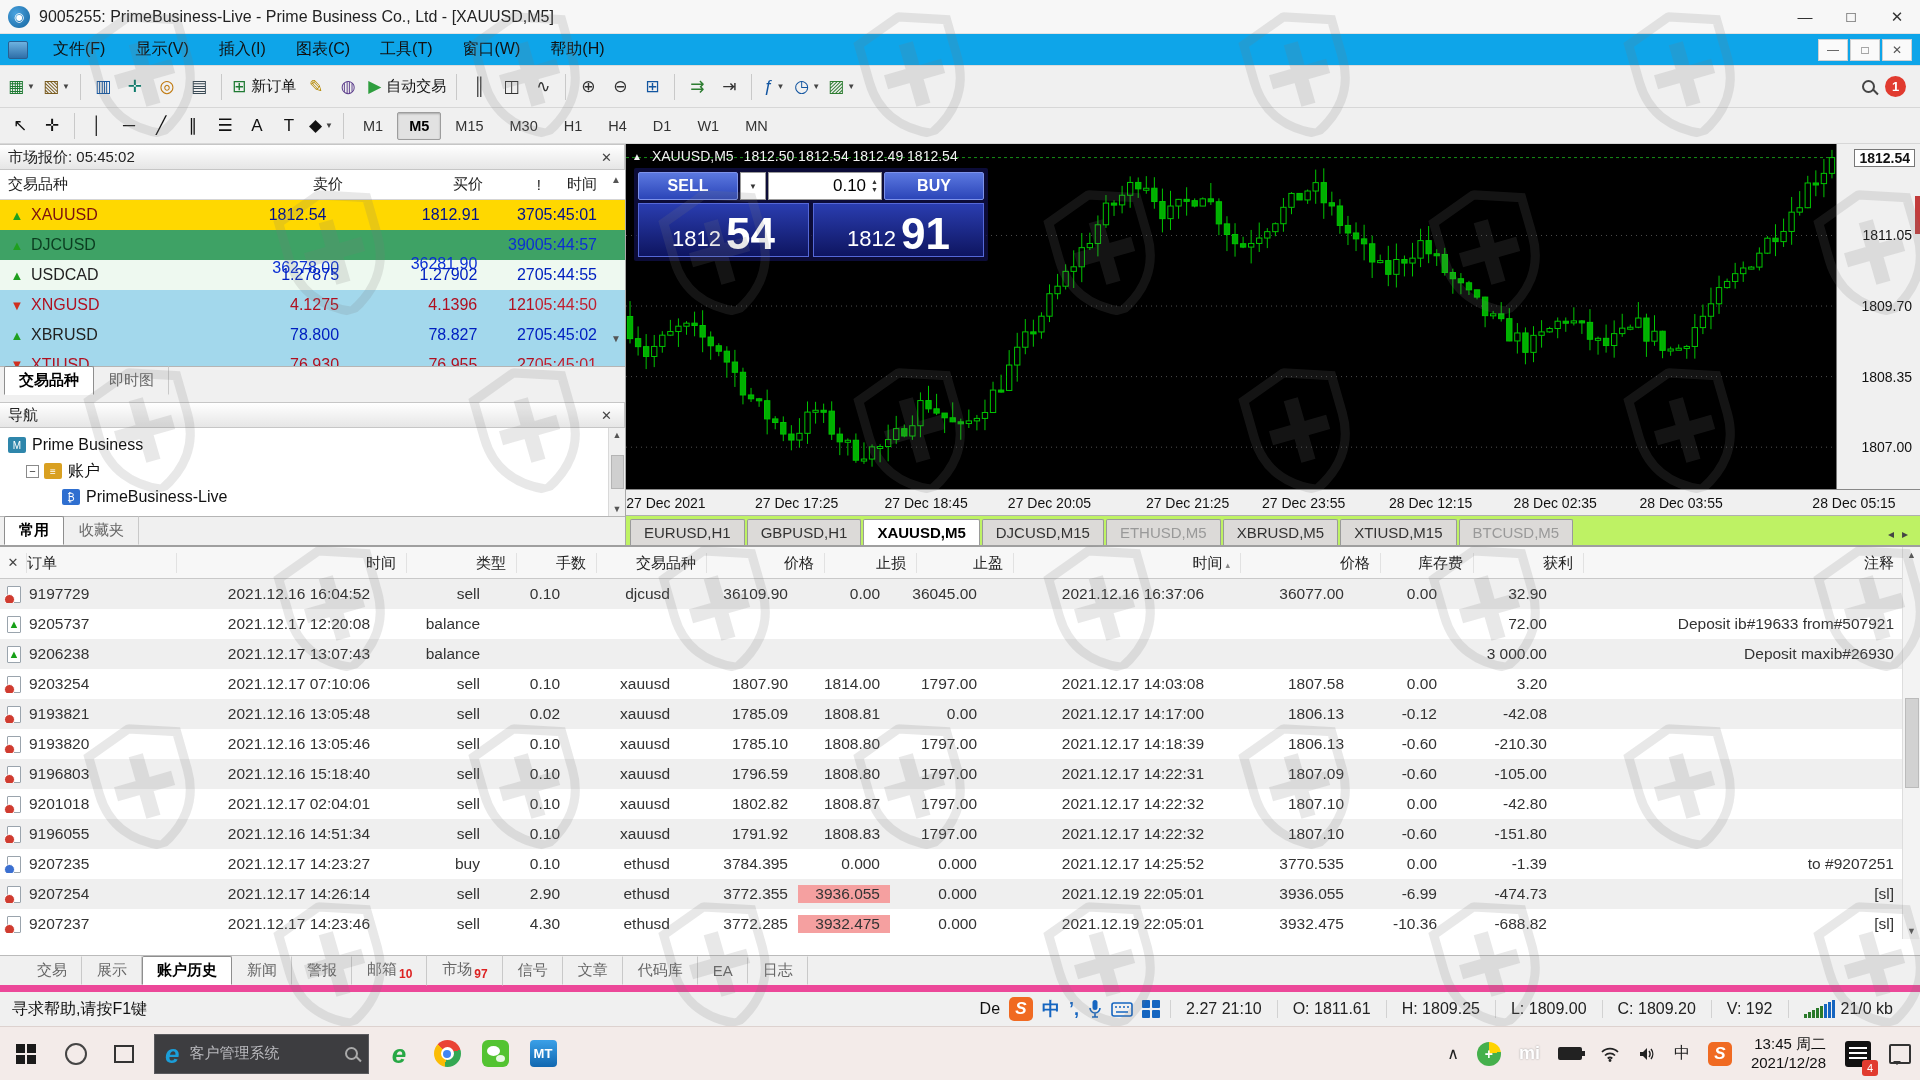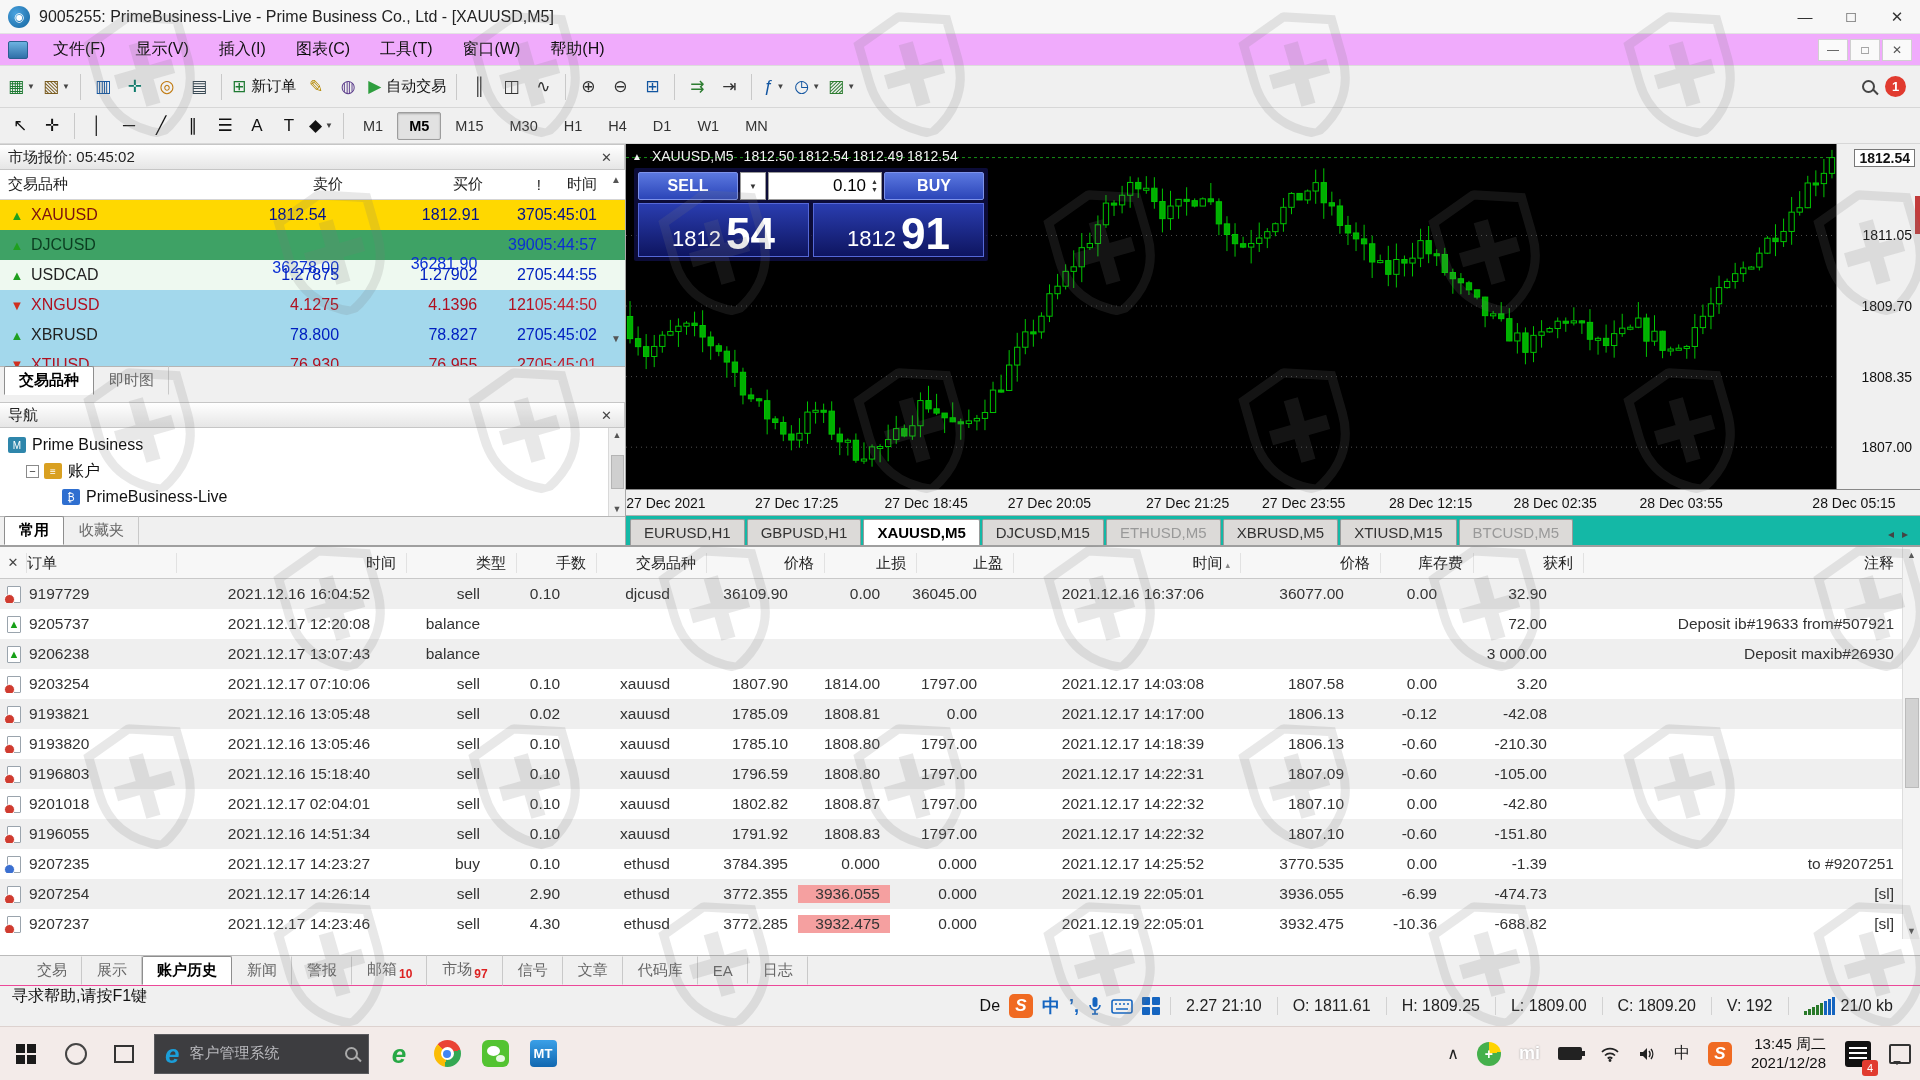--- a/index.html
+++ b/index.html
@@ -8,21 +8,21 @@
   #app{width:1920px;height:1080px;display:flex;flex-direction:column;position:relative}
 
   
   .titlebar{height:34px;background:#f7f7f7;display:flex;align-items:center;border-bottom:1px solid #e3e3e3;flex:none}
   .app-icon{width:22px;height:22px;margin:0 9px 0 8px;border-radius:50%;background:radial-gradient(circle at 35% 35%,#4aa3e0,#14649e);display:flex;align-items:center;justify-content:center;color:#fff;font-size:12px;font-weight:bold}
   .title-text{font-size:16px;color:#222}
   .win-controls{margin-left:auto;display:flex;height:100%}
   .win-btn{width:46px;height:100%;display:flex;align-items:center;justify-content:center;font-size:15px;color:#333}
 
   
-  .menubar{height:32px;display:flex;align-items:center;background:#f0abfc;border-bottom:1px solid #dcdcdc;flex:none}
+  .menubar{height:32px;display:flex;align-items:center;background:#0ea5e9;border-bottom:1px solid #dcdcdc;flex:none}
   .child-icon{width:20px;height:18px;margin:0 10px 0 8px;background:linear-gradient(#6db2e0,#2f6fa8);border:1px solid #2a5f90;border-radius:2px}
   .menu-item{padding:5px 15px;font-size:16px;color:#111}
   .child-controls{margin-left:auto;display:flex;margin-right:8px}
   .child-btn{width:30px;height:22px;display:flex;align-items:center;justify-content:center;font-size:12px;color:#555;border:1px solid #d0d0d0;background:#fafafa;margin-left:2px}
 
   
   .toolbar{height:42px;display:flex;align-items:center;background:#f0f0f0;border-bottom:1px solid #d7d7d7;padding:0 4px;flex:none}
   .toolbar2{height:36px}
   .tbtn{height:30px;min-width:30px;padding:0 3px;display:flex;align-items:center;justify-content:center;margin:0 1px;border-radius:2px;font-size:17px}
   .tbtn .glyph{font-size:17px;line-height:1}
@@ -86,21 +86,21 @@
   .oc-sell,.oc-buy{width:100px;background:linear-gradient(#5b78e0,#2b45b8);color:#fff;font-weight:bold;font-size:16px;display:flex;align-items:center;justify-content:center;border:1px solid #7d92ea;border-radius:2px;flex:none}
   .oc-dd{width:26px;background:#fff;border:1px solid #999;display:flex;align-items:center;justify-content:center;font-size:8px;color:#333;margin:0 2px;flex:none}
   .oc-vol{flex:1;background:#fff;border:1px solid #999;display:flex;align-items:center;justify-content:flex-end;font-size:17px;color:#000;padding-right:3px;margin-right:2px}
   .oc-spin{display:flex;flex-direction:column;margin-left:5px;font-size:7px;color:#333;line-height:1.2}
   .oc-prices{display:flex;margin-top:3px;gap:4px}
   .oc-price{flex:1;height:54px;background:linear-gradient(#2a3db0,#0e1560);border:1px solid #5568d8;color:#fff;display:flex;align-items:flex-end;justify-content:center;padding-bottom:5px}
   .oc-price .pmain{font-size:22px;margin-right:5px;line-height:1.1}
   .oc-price .pbig{font-size:44px;font-weight:bold;line-height:.8}
   .date-axis{height:26px;position:relative;border-top:1px solid #888;font-size:14px;color:#111;background:#f0f0f0;flex:none}
   .date-axis span{position:absolute;top:5px;transform:translateX(-50%);white-space:nowrap}
-  .chart-tabs{height:30px;background:#14b8a6;border-top:1px solid #b0b0b0;display:flex;align-items:flex-end;padding:3px 4px 0;flex:none}
+  .chart-tabs{height:30px;background:#bef264;border-top:1px solid #b0b0b0;display:flex;align-items:flex-end;padding:3px 4px 0;flex:none}
   .ctab{font-size:15px;padding:4px 13px;background:#dcdad8;border:1px solid #9a9a9a;border-bottom:none;margin-right:2px;color:#333;border-radius:2px 2px 0 0;white-space:nowrap}
   .ctab.active{background:#fff;font-weight:bold;color:#000}
   .ctab.dim{color:#999}
   .ctab-arrows{margin-left:auto;display:flex;gap:8px;font-size:12px;color:#444;padding:0 8px 4px 0}
 
   
   .terminal{height:440px;display:flex;flex-direction:column;border-top:2px solid #9f9f9f;background:#fff;position:relative;flex:none}
   .t-header{display:flex;height:32px;align-items:center;background:#f7f7f7;border-bottom:1px solid #c9c9c9;font-size:15px;color:#222;flex:none}
   .t-close{width:26px;text-align:center;font-size:13px;color:#444;flex:none}
   .thcell{padding-right:10px;text-align:right;border-left:1px solid #e2e2e2;height:20px;line-height:20px}
@@ -119,21 +119,21 @@
   .ord-ico.sell::after,.ord-ico.buy::after{content:'';position:absolute;left:-4px;bottom:-3px;width:9px;height:9px;border-radius:50%;border:1px solid #fff}
   .ord-ico.sell::after{background:#d03b2f}
   .ord-ico.buy::after{background:#3b6fd0}
   .ord-ico.balance{color:#17a017;font-size:11px;line-height:15px;text-align:center}
   .t-scroll{position:absolute;right:0;top:0;width:18px;height:392px;background:#f3f3f3;border-left:1px solid #ddd;display:flex;flex-direction:column;align-items:center;justify-content:space-between;padding:3px 0;font-size:9px;color:#555}
   .t-thumb{width:14px;height:90px;background:#d2d2d2;border:1px solid #bbb}
   .t-filler{flex:1}
   .t-tabs{height:30px;display:flex;align-items:center;padding-left:22px;border-top:1px solid #bbb;background:#f0f0f0;flex:none}
 
   
-  .statusbar{height:41px;display:flex;background:#f0f0f0;border-top:1px solid #ec4899;font-size:16px;padding:0 12px;flex:none}
+  .statusbar{height:41px;display:flex;align-items:center;background:#f0f0f0;border-top:7px solid #ec4899;font-size:16px;padding:0 12px;flex:none}
   .sb-right{margin-left:auto;display:flex;align-items:center}
   .sb-seg{border-left:1px solid #d2d2d2;padding:0 15px;color:#222;white-space:nowrap}
   .ime{display:flex;align-items:center;gap:9px;margin-right:10px}
   .sogou-s{width:24px;height:24px;border-radius:5px;background:#f06a22;color:#fff;font-weight:bold;font-size:17px;display:flex;align-items:center;justify-content:center;font-style:italic}
   .ime-blue{color:#1565c0;font-weight:bold;font-size:18px}
   .grid4{display:grid;grid-template-columns:8px 8px;grid-gap:2px}
   .grid4 i{width:8px;height:8px;background:#1565c0;border-radius:1px}
   .bars{display:flex;align-items:flex-end;gap:1px;height:18px;margin-right:6px}
   .bars i{width:3px;background:#2a7a2a}
   .bars i:nth-child(n+6){background:#1565c0}

